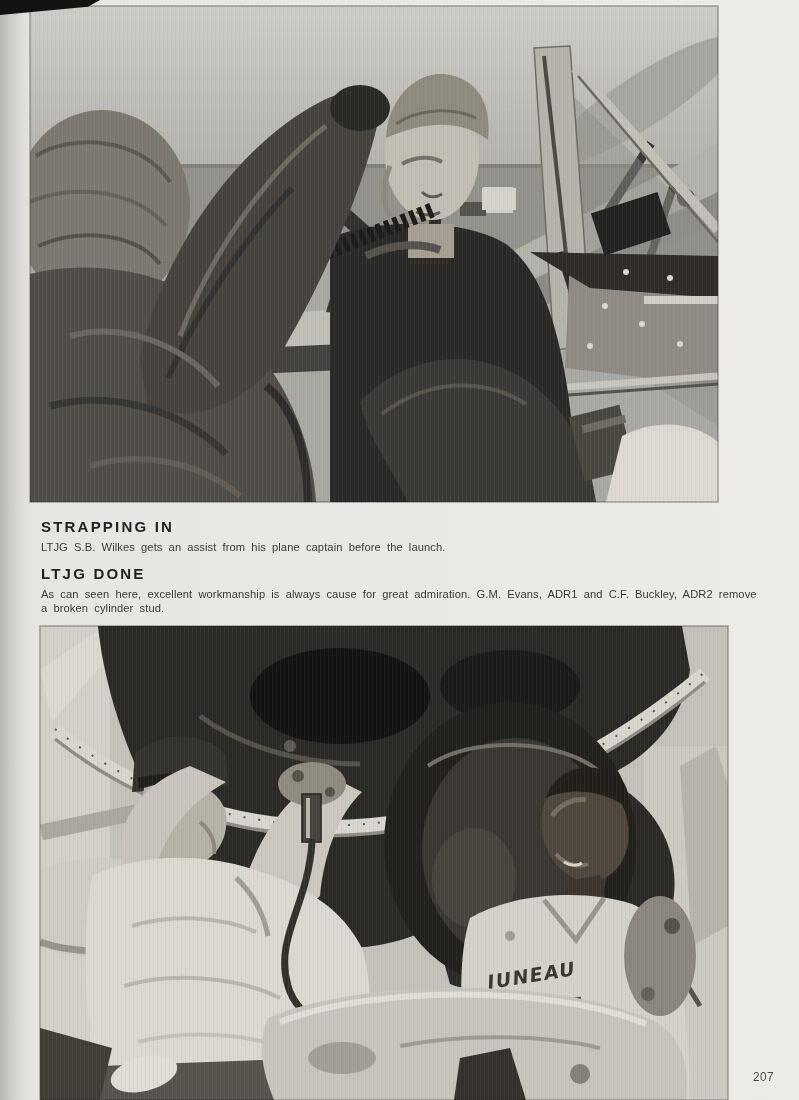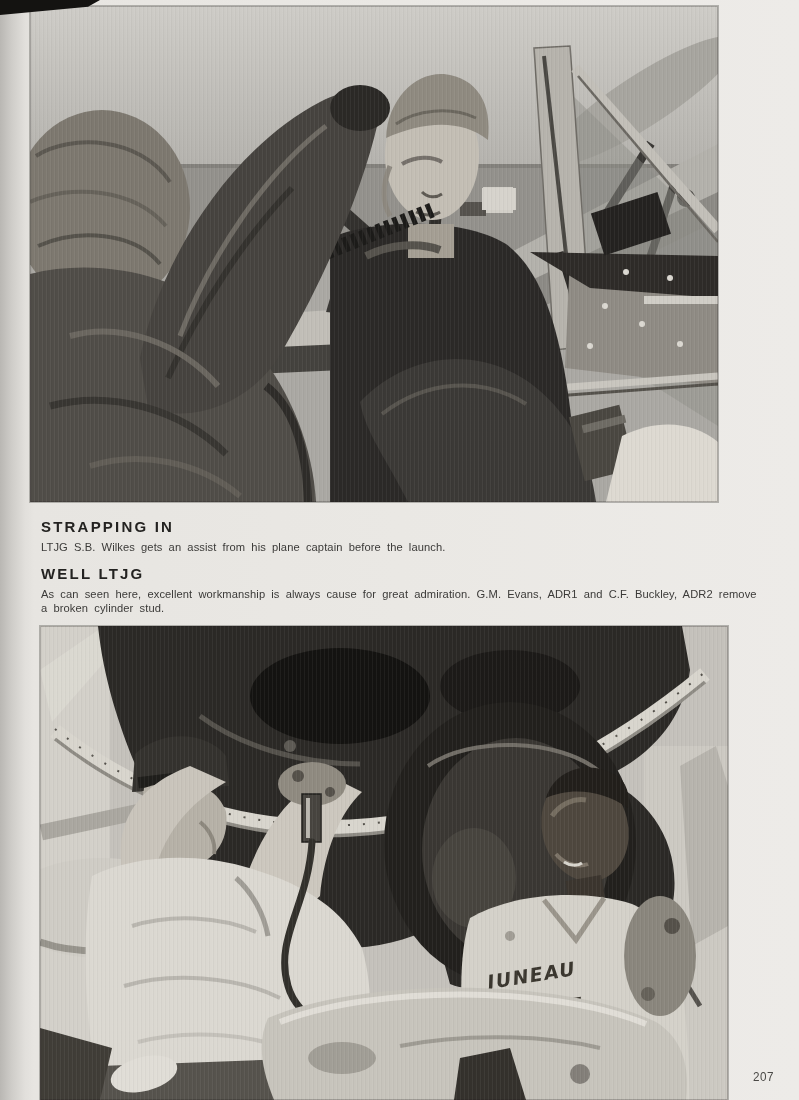--- a/index.html
+++ b/index.html
@@ -162,21 +162,21 @@
         <path d="M60 460 C110 444 170 456 210 490" stroke="#615d56" stroke-width="6" fill="none"></path>
         <path d="M236 380 C262 400 276 440 278 496" stroke="#2e2c29" stroke-width="8" fill="none"></path>
       </g>
       <rect x="0" y="0" width="688" height="496" fill="none" stroke="rgba(30,29,27,.25)" stroke-width="2"></rect>
     </svg>
   </figure>
 
   <h2 class="sec-heading" id="heading-1">STRAPPING IN</h2>
   <p class="sec-caption" id="caption-1">LTJG S.B. Wilkes gets an assist from his plane captain before the launch.</p>
 
-  <h2 class="sec-heading" id="heading-2">WELL LTJG</h2>
+  <h2 class="sec-heading" id="heading-2">LTJG DONE</h2>
   <p class="sec-caption" id="caption-2">As can seen here, excellent workmanship is always cause for great admiration.  G.M. Evans, ADR1 and C.F. Buckley, ADR2 remove a broken cylinder stud.</p>
 
   <figure class="photo photo-bottom">
     <svg viewBox="0 0 688 474" width="688" height="474">
       <rect x="0" y="0" width="688" height="474" fill="#c4c1bb"></rect>
       <rect x="0" y="0" width="70" height="474" fill="#d3d0c9"></rect>
       <polygon points="0,44 64,0 96,0 12,96" fill="#dcd9d2" opacity=".8"></polygon>
       <rect x="604" y="120" width="84" height="354" fill="#ccc9c2"></rect>
       <path d="M640 140 L676 120 L688 160 L688 300 L652 320 Z" fill="#b7b4ad"></path>
 

